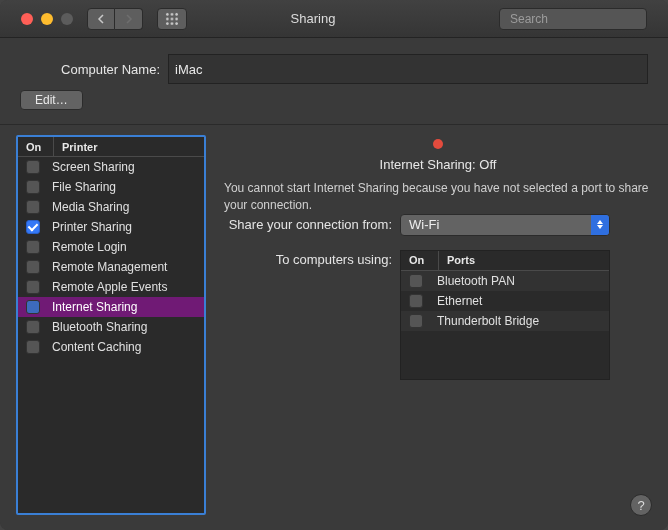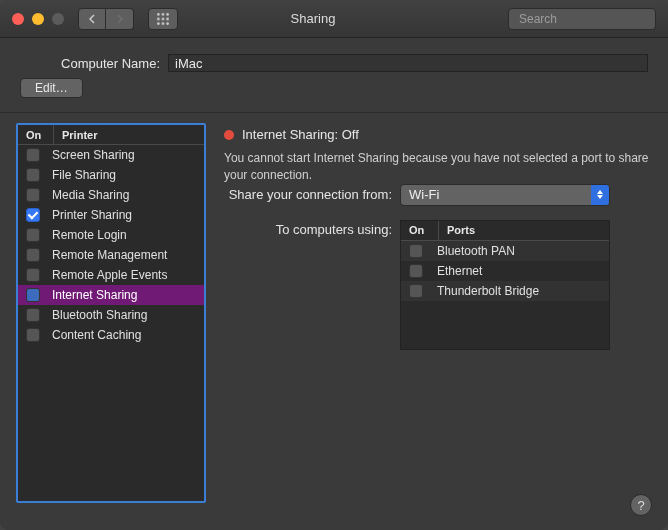--- a/index.html
+++ b/index.html
@@ -12,21 +12,21 @@
     height: 530px;
     overflow: hidden;
   }
   
   .titlebar {
     height: 38px;
     background: linear-gradient(#414141, #353535);
     border-bottom: 1px solid #232323;
     display: flex;
     align-items: center;
-    padding: 0 12px;
+    padding: 0 21px;
     gap: 8px;
   }
   .traffic { display: flex; gap: 8px; margin-right: 6px;}
   .traffic span {
     width: 12px; height: 12px; border-radius: 50%;
     display: inline-block;
   }
   .tl-close { background: #ff5f57; }
   .tl-min   { background: #febc2e; }
   .tl-max   { background: #5c5c5c; }
@@ -72,21 +72,21 @@
   .search input::placeholder { color:#9c9c9c; }
 
   
   .top-section {
     padding: 16px 20px 14px 20px;
     border-bottom: 1px solid #2a2a2a;
   }
   .row { display:flex; align-items:center; }
   .label-r { width: 148px; text-align: right; padding-right: 8px; color:#e6e6e6;}
   .name-input {
-    flex:1; height:18px;
+    flex:1; height:30px;
     background:#333; border:1px solid #222; border-radius:0;
     color:#e8e8e8; padding:0 6px; font-size:13px;
   }
   .hint-row { margin-top:6px; display:flex; align-items:flex-start;}
   .hint {
     margin-left:148px; padding-left:8px;
     color:#9a9a9a; font-size:11px; line-height:1.4;
     flex:1;
   }
   .edit-btn {
@@ -137,21 +137,21 @@
     content:""; width:4px; height:7px;
     border:solid #fff; border-width:0 2px 2px 0;
     transform: rotate(45deg) translate(-1px,-1px);
   }
   .svc-item .chk.sel {
     background:#3d6bbd;
   }
 
   
   .detail { flex:1; padding-top:4px;}
-  .status-row { display:flex; align-items:center; gap:8px; margin-bottom:8px;}
+  .status-row { display:flex; align-items:center; gap:8px; margin-bottom:8px;flex-direction:column;}
   .status-dot {
     width:10px; height:10px; border-radius:50%;
     background:#e34b3d;
   }
   .status-text { color:#e8e8e8; font-size:13px;}
   .warn {
     color:#d0d0d0; font-size:12px; line-height:1.4;
   }
   .form-row { display:flex; align-items:center; margin-bottom:14px;}
   .form-label { width:176px; text-align:right; padding-right:8px; color:#e4e4e4; font-size:13px;}

